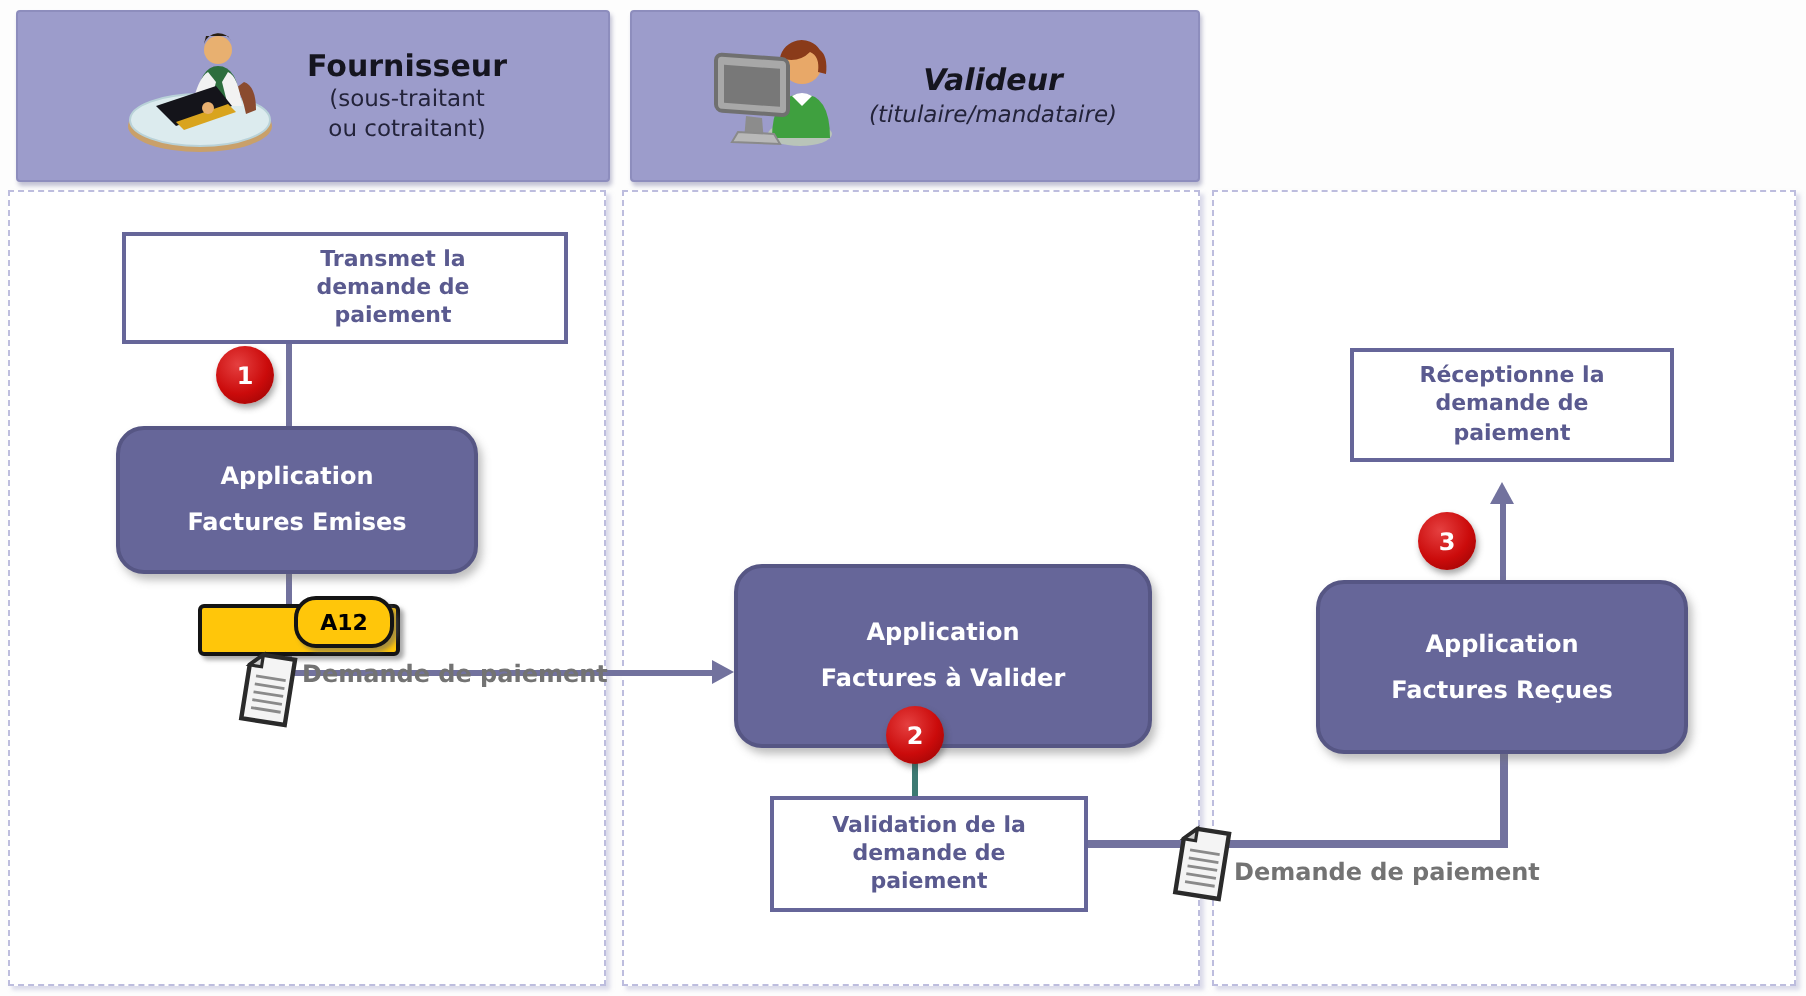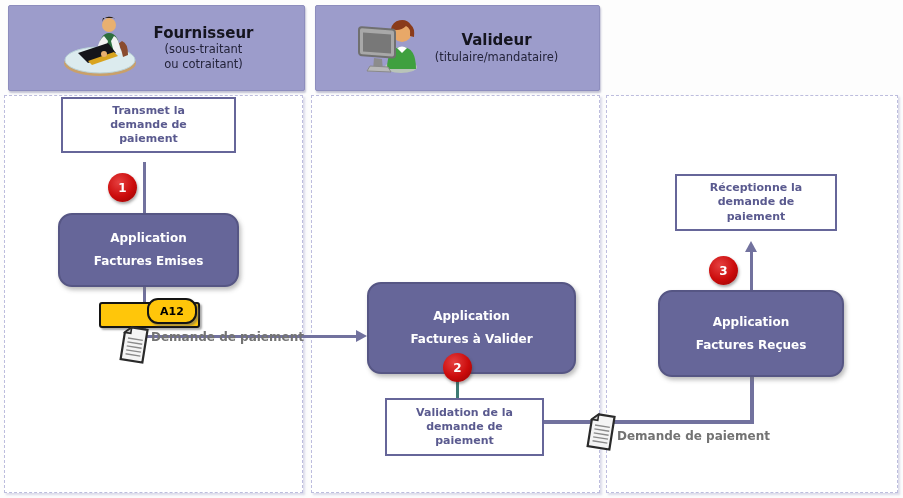--- a/index.html
+++ b/index.html
@@ -84,21 +84,21 @@
         <circle cx="44" cy="41" r="3" fill="#e8b070"></circle>
       </svg>
     </span>
     <span>
       <div class="lane-title">Fournisseur</div>
       <div class="lane-subtitle">(sous-traitant
 ou cotraitant)</div>
     </span>
   </div>
 
-  <div class="lane-header" style="left:315px;width:283px;">
+  <div class="lane-header" style="left:315px;width:283px;font-style:italic;">
     <span class="lane-icon">
       <svg width="64" height="62" viewBox="0 0 64 62">
         <ellipse cx="44" cy="52" rx="16" ry="6" fill="#b9c4b9"></ellipse>
         <circle cx="45" cy="17" r="10" fill="#e8a868"></circle>
         <path d="M34 14 a11 11 0 0 1 20 -4 q4 3 3 12 l-4 -1 q1 -8 -4 -10 q-6 6 -15 3 z" fill="#8a3b1a"></path>
         <path d="M30 54 q0 -22 15 -22 q14 0 14 22 z" fill="#3fa03f"></path>
         <path d="M40 33 l5 5 5 -5 q-5 -3 -10 0 z" fill="#fff"></path>
         <rect x="2" y="12" width="36" height="28" rx="3" fill="#a8a8a8" stroke="#707070" stroke-width="2" transform="skewY(4)"></rect>
         <rect x="6" y="17" width="28" height="19" fill="#787878" transform="skewY(4)"></rect>
         <path d="M17 43 l8 1 1 12 -10 -1 z" fill="#8c8c8c"></path>
@@ -122,21 +122,21 @@
   <div class="arrowhead right" style="left:356px;top:330px;"></div>
 
   <div class="connector teal" style="left:456px;top:381px;width:3px;height:17px;"></div>
 
   <div class="connector" style="left:540px;top:420px;width:214px;height:4px;"></div>
   <div class="connector" style="left:750px;top:373px;width:4px;height:50px;"></div>
 
   <div class="arrowhead up" style="left:745px;top:241px;"></div>
   <div class="connector" style="left:750px;top:251px;width:3px;height:39px;"></div>
 
-  <div class="proc-box" style="left:61px;top:97px;width:171px;height:52px;">
+  <div class="proc-box" style="left:61px;top:116px;width:171px;height:52px;padding-left:48px;">
     <span style="white-space:pre-line;">Transmet la
 demande de
 paiement</span>
   </div>
   <div class="badge" style="left:108px;top:173px;">
     <span>1</span>
   </div>
   <div class="app-box" style="left:58px;top:213px;width:177px;height:70px;">
     <span style="white-space:pre-line;">Application
 Factures Emises</span>

